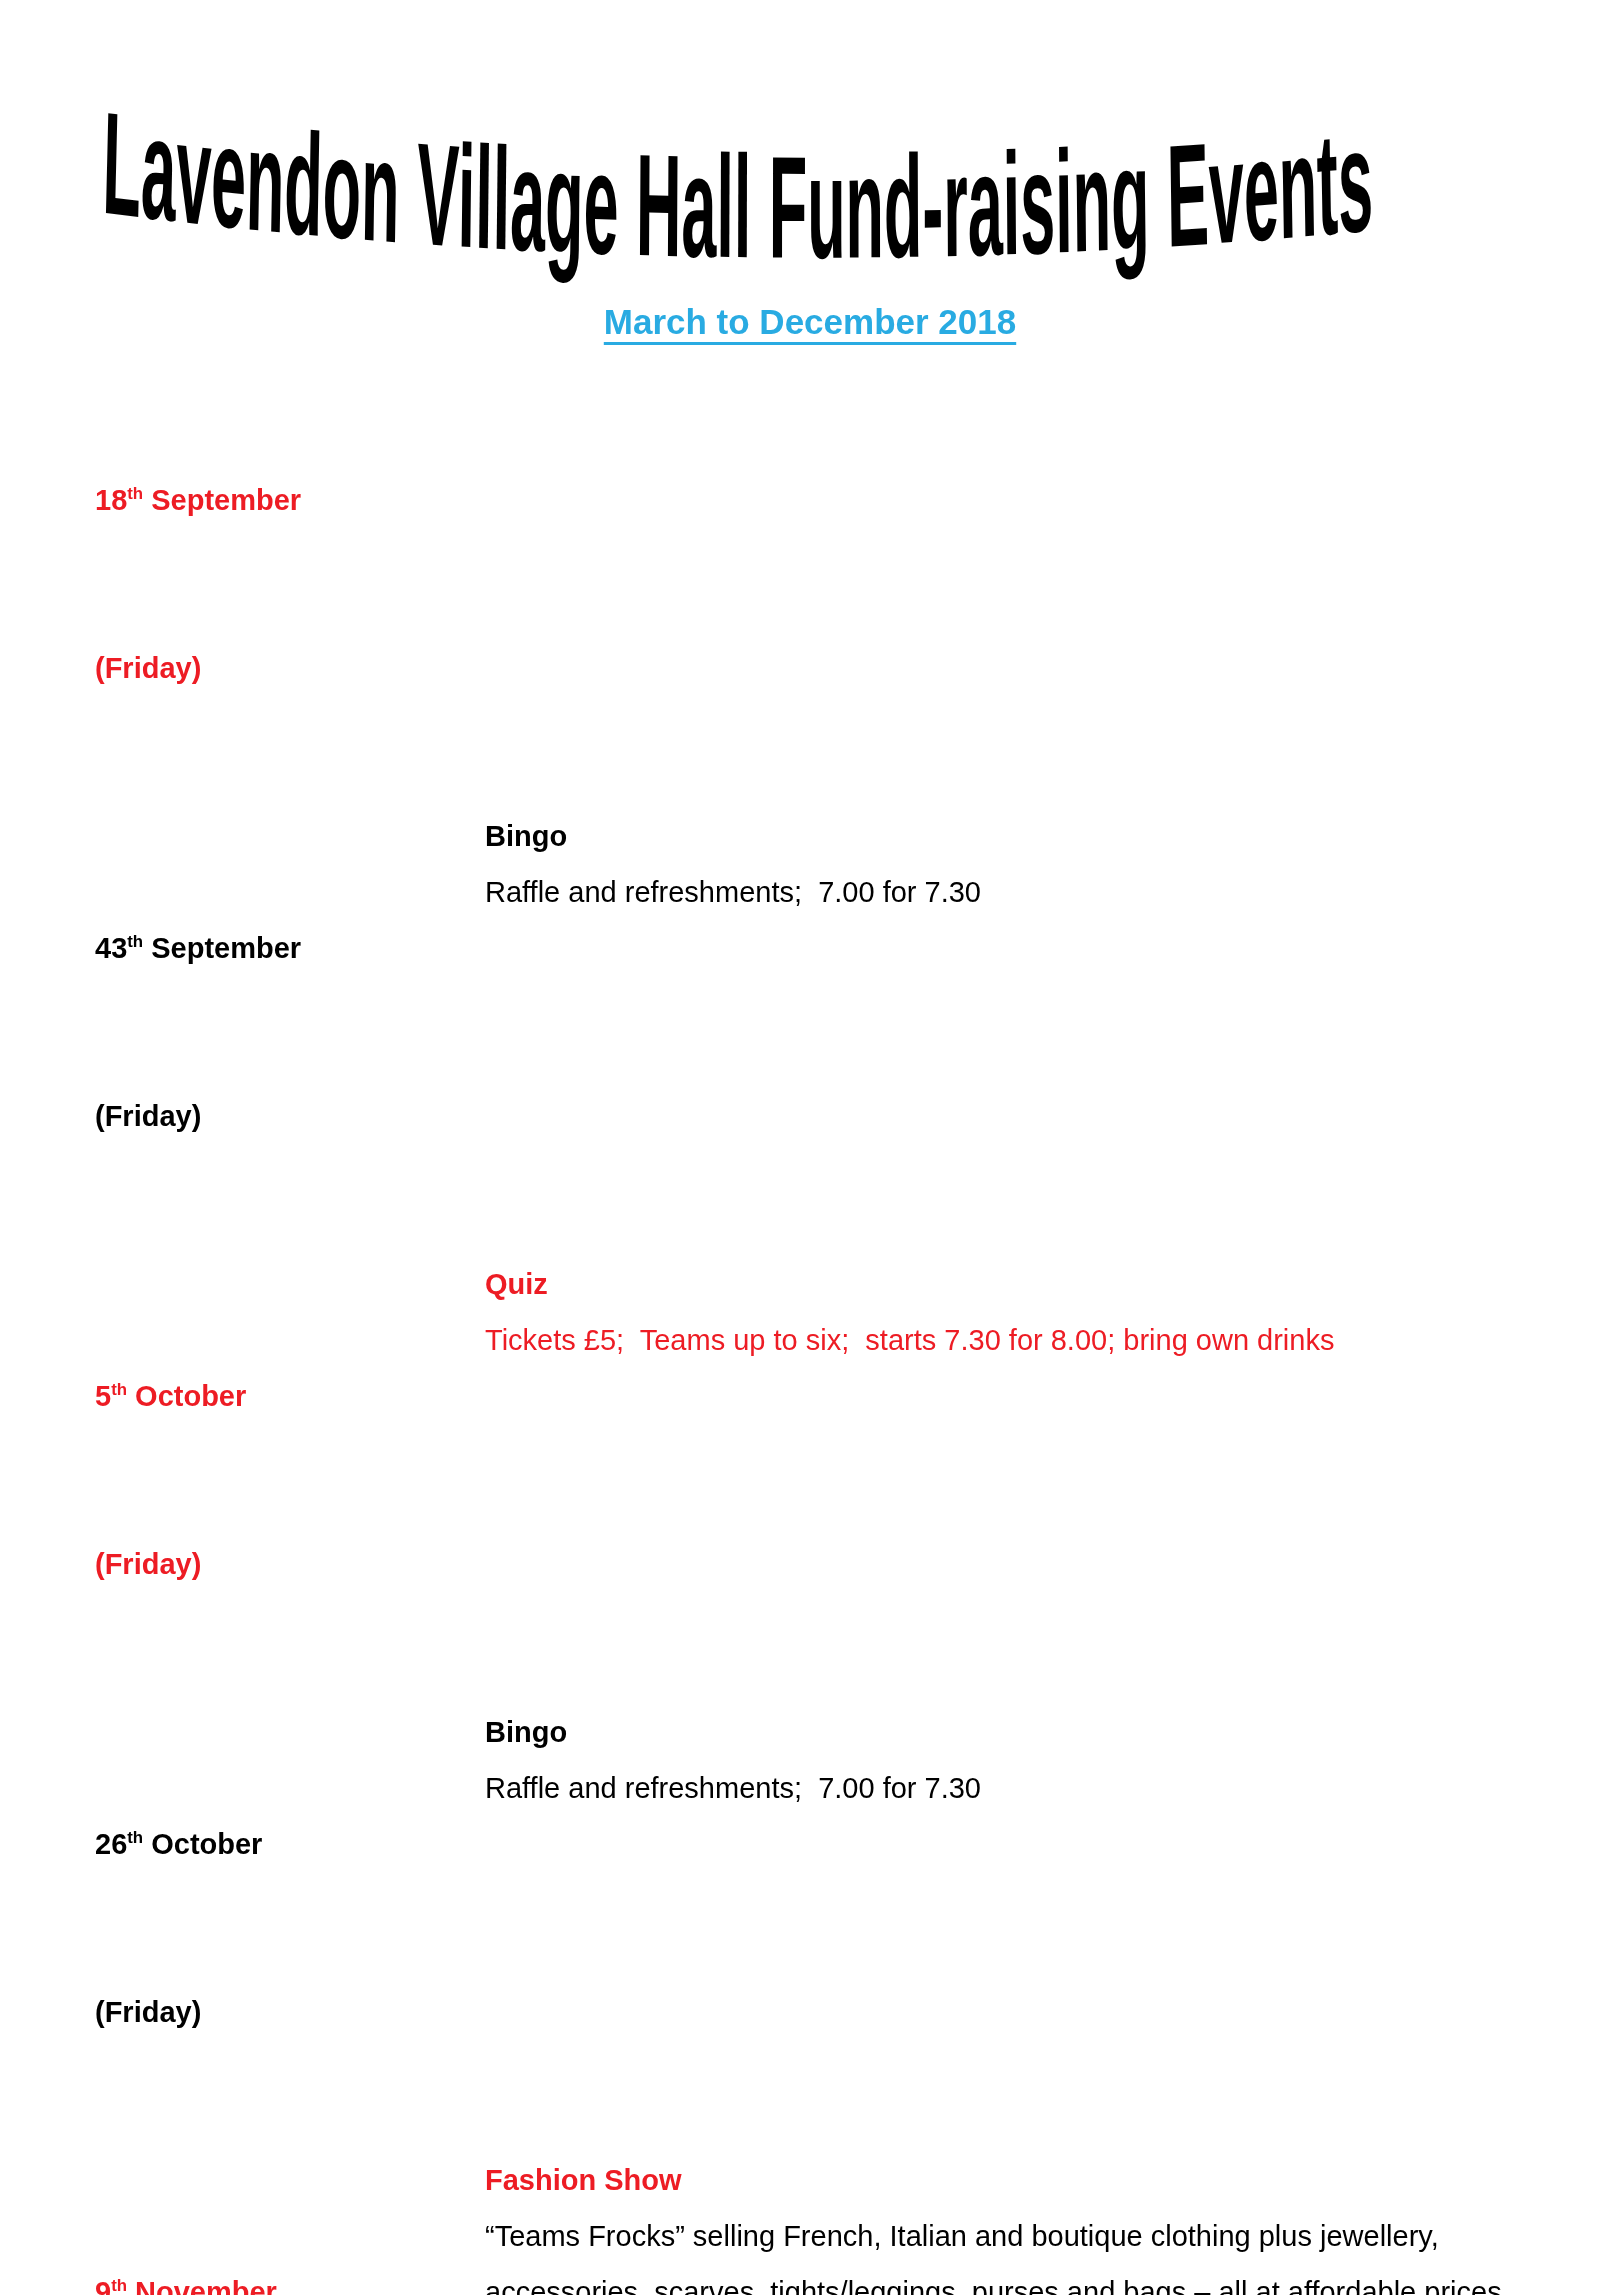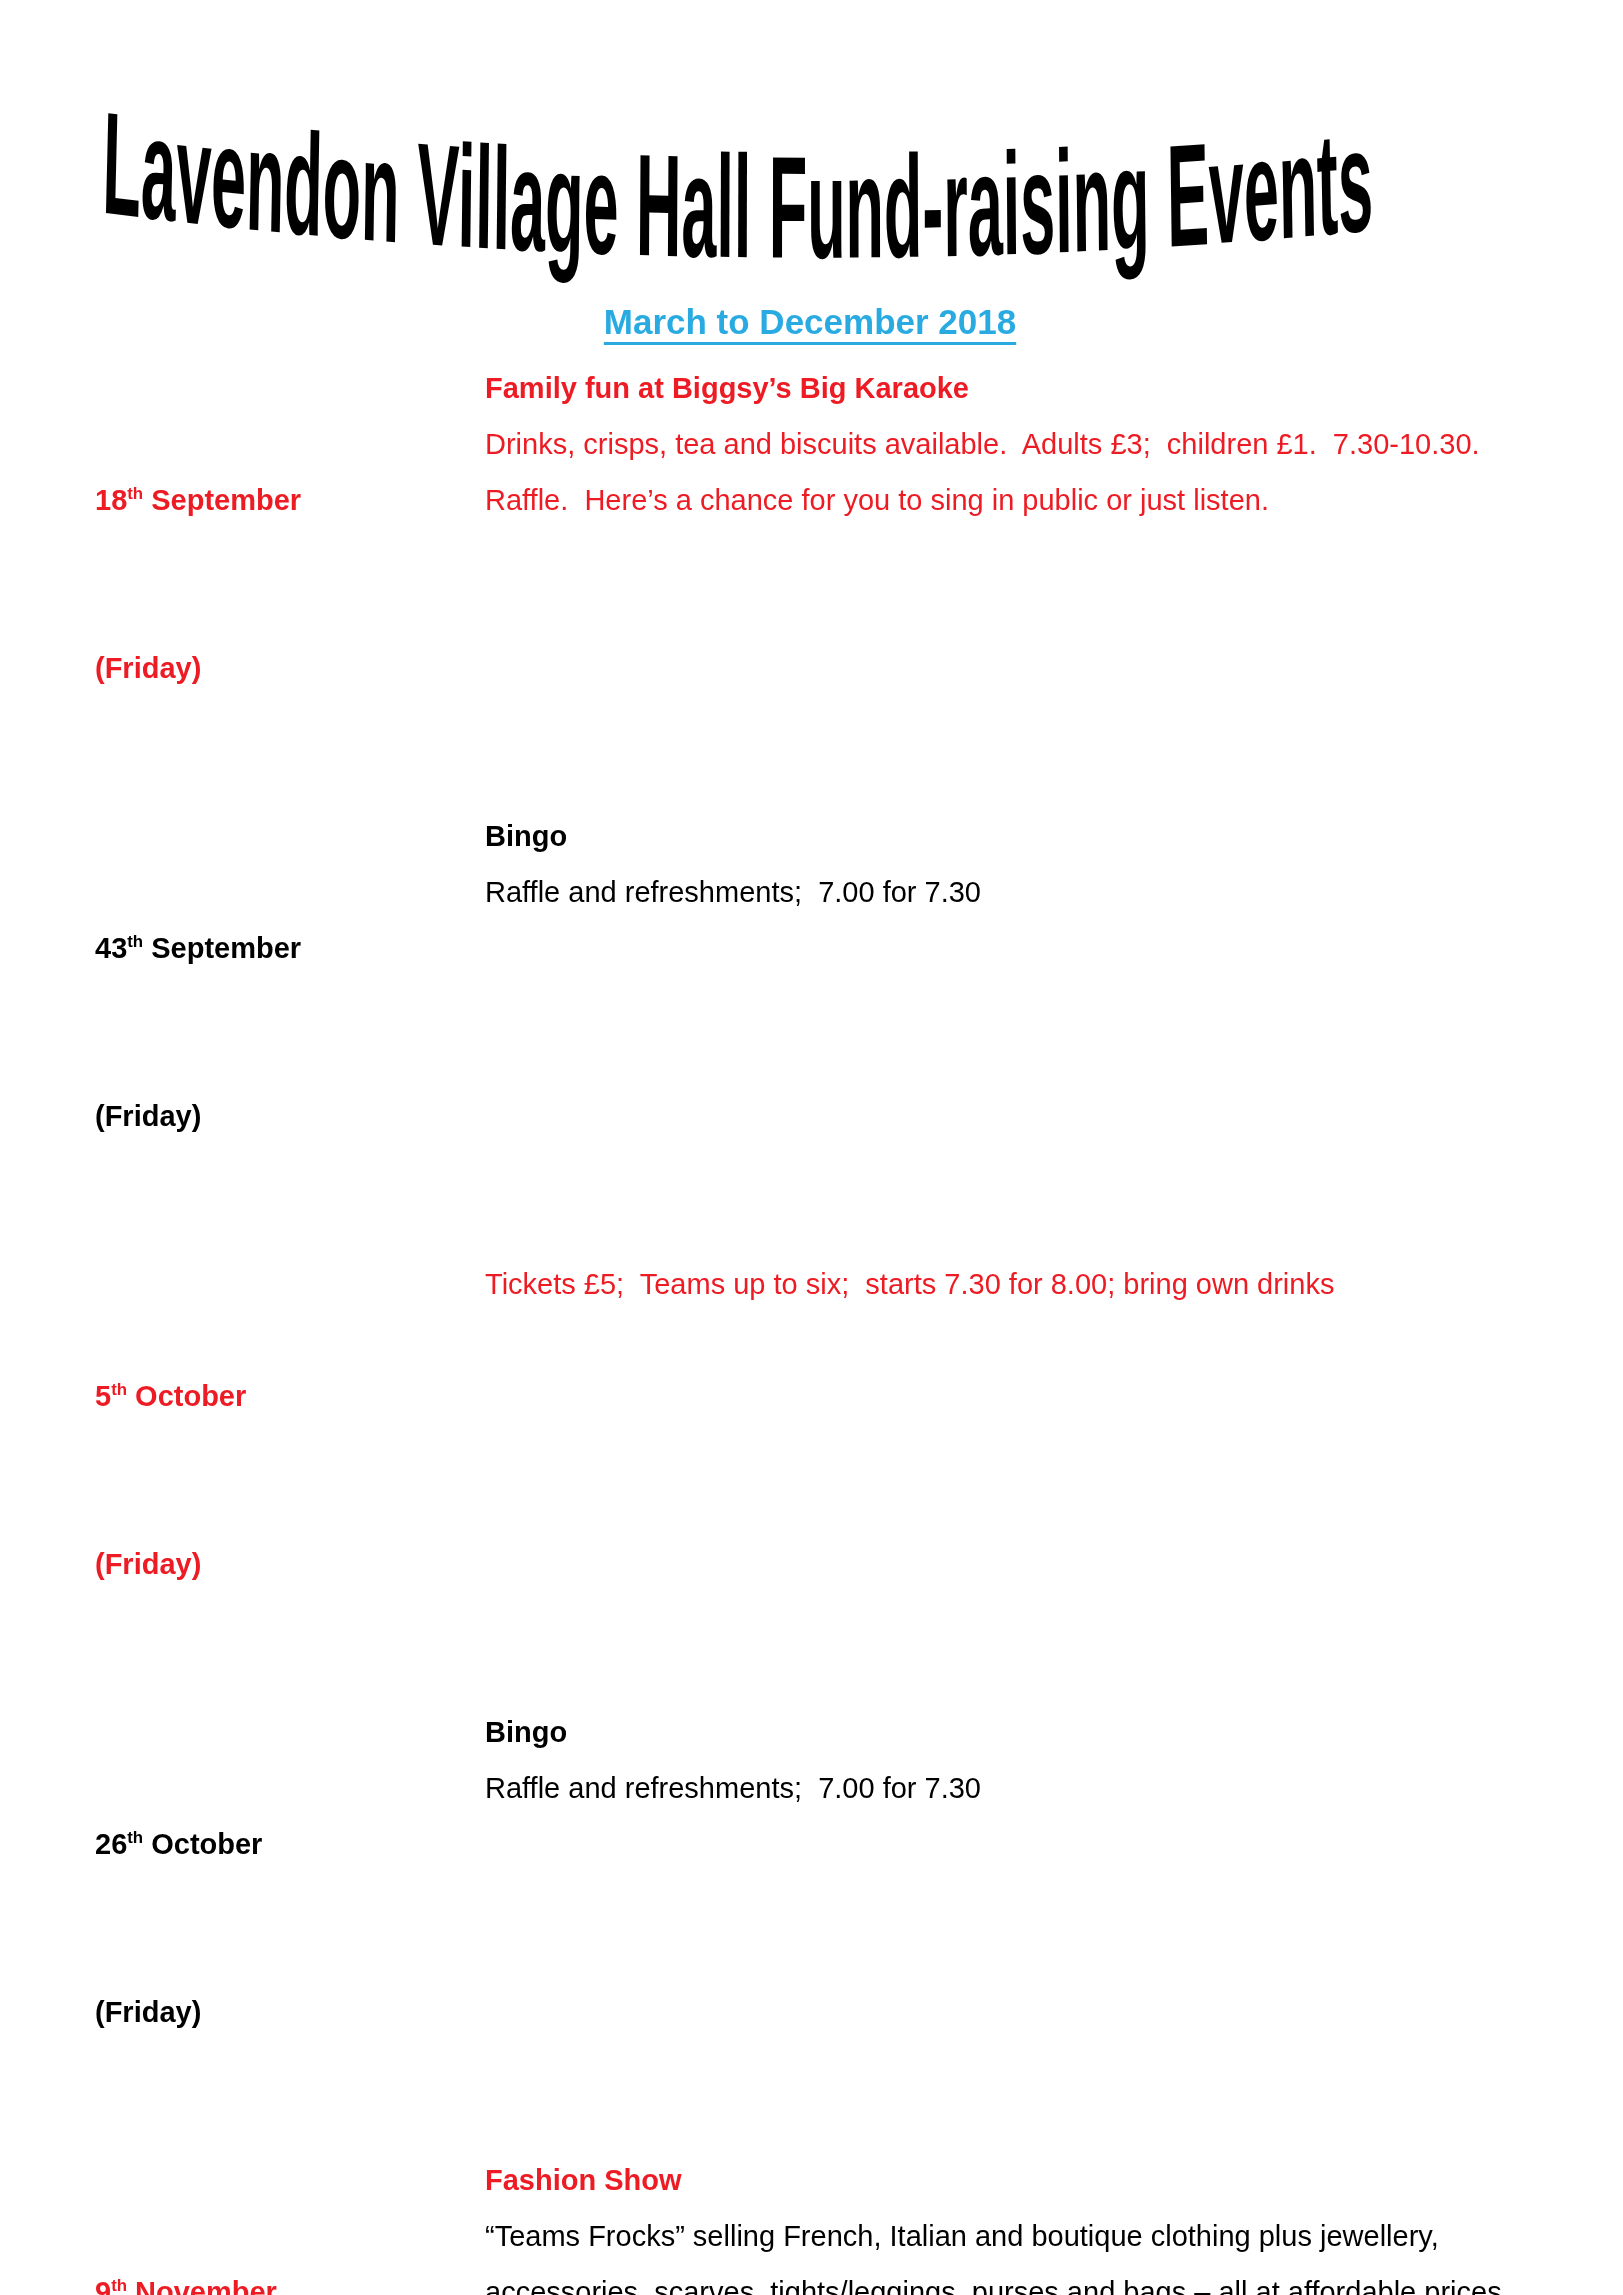--- a/index.html
+++ b/index.html
@@ -55,43 +55,40 @@
     <span>March to December 2018</span>
   </div>
 
   <div class="events">
 
     <div class="event">
       <div class="col-date c-red">
         <div><span>18</span><sup>th</sup><span> September</span></div>
         <div>(Friday)</div>
       </div>
-      <div class="col-main">
-        <div class="ev-title c-red">Family fun at Biggsy’s Big Karaoke</div>
-        <div class="ev-desc c-red"><span></span><span class="italic"></span><span>Drinks, crisps, tea and biscuits available.  Adults £3;  children £1.  7.30-10.30.  Raffle.  Here’s a chance for you to sing in public or just listen.</span></div>
-      </div>
     </div>
 
     <div class="event">
       <div class="col-date">
         <div><span>43</span><sup>th</sup><span> September</span></div>
         <div>(Friday)</div>
       </div>
       <div class="col-main">
         <div class="ev-title">Bingo</div>
         <div class="ev-desc"><span></span><span class="italic"></span><span>Raffle and refreshments;  7.00 for 7.30</span></div>
       </div>
     </div>
 
     <div class="event">
       <div class="col-date c-red">
         <div><span>5</span><sup>th</sup><span> October</span></div>
         <div>(Friday)</div>
       </div>
       <div class="col-main">
+        <div class="ev-title c-red">Quiz</div>
         <div class="ev-desc c-red italic"><span></span><span class="italic"></span><span>Tickets £5;  Teams up to six;  starts 7.30 for 8.00; bring own drinks</span></div>
       </div>
     </div>
 
     <div class="event">
       <div class="col-date">
         <div><span>26</span><sup>th</sup><span> October</span></div>
         <div>(Friday)</div>
       </div>
       <div class="col-main">

